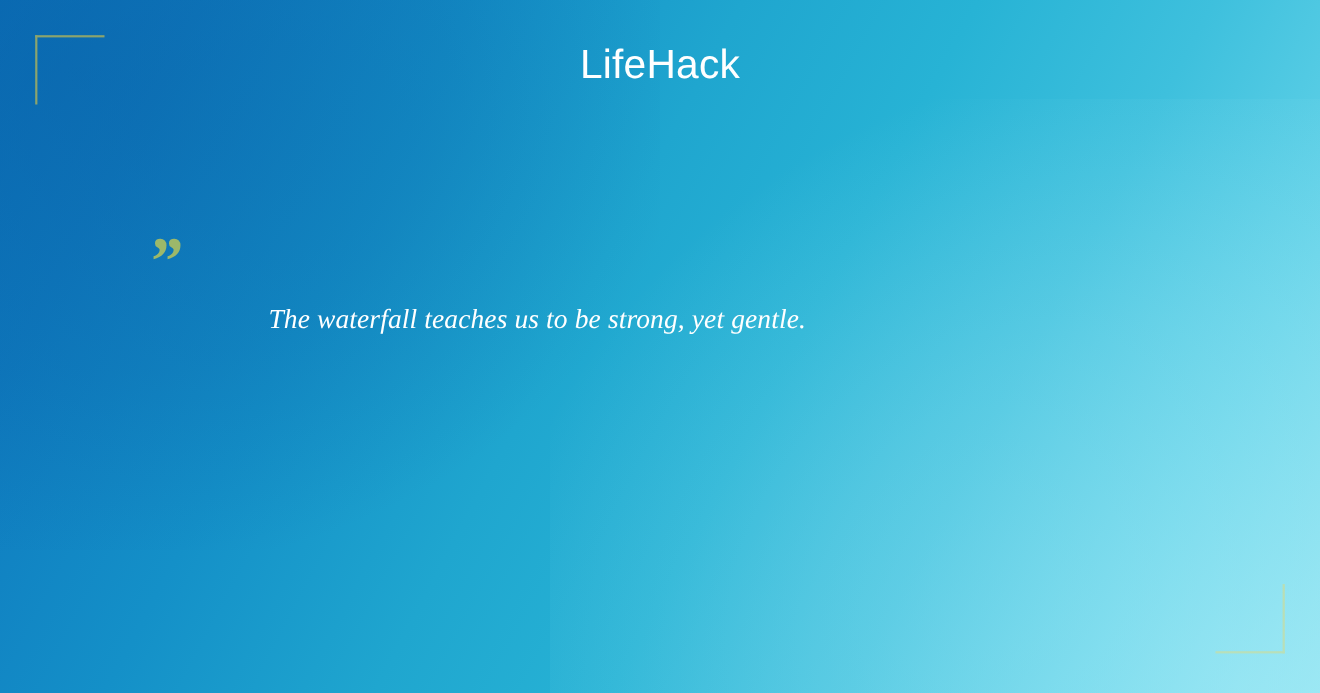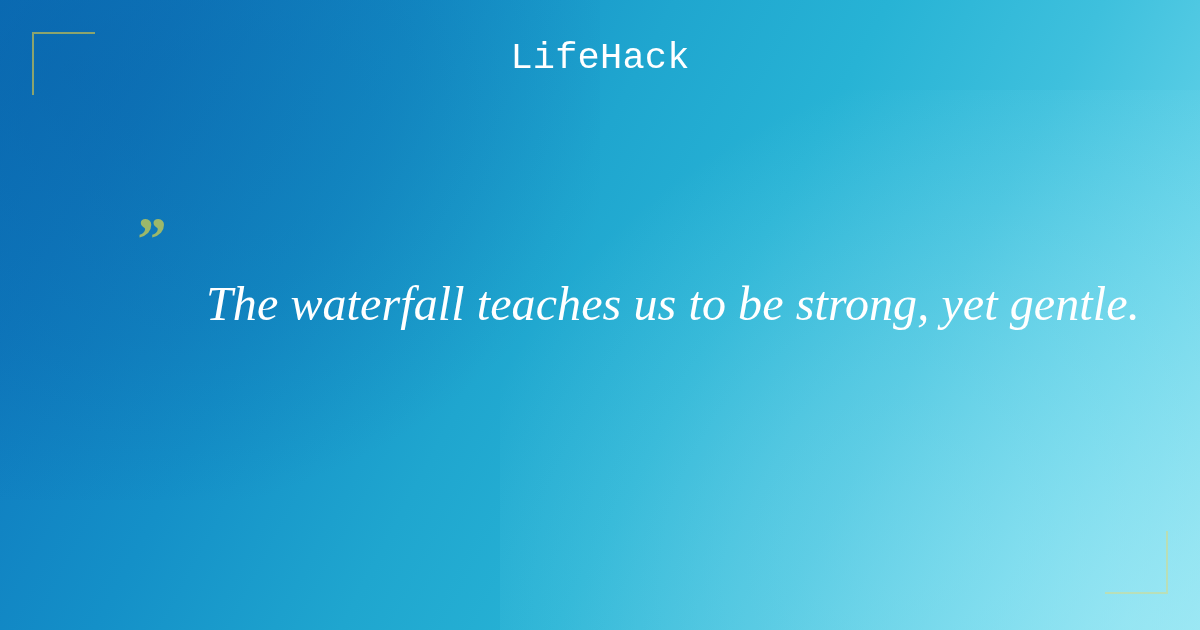--- a/index.html
+++ b/index.html
@@ -85,21 +85,21 @@
   .brand {
     position: absolute;
     top: 40px;
     left: 0;
     width: 100%;
     text-align: center;
     z-index: 4;
   }
   .brand-text {
     display: inline-block;
-    font-family: Liberation Mono, monospace;
+    font-family: Liberation Sans, sans-serif;
     font-size: 37px;
     line-height: 1;
     font-weight: 400;
     color: #ffffff;
     letter-spacing: 0.2px;
   }
 
   
   .quote-block {
     position: absolute;
@@ -116,24 +116,24 @@
     line-height: 0.72;
     color: #9cb86a;
     display: block;
     height: 44px;
     margin-left: 2px;
     user-select: none;
   }
   .quote-text {
     display: block;
     margin-top: 16px;
-    margin-left: 74px;
+    margin-left: 112px;
     font-family: "Liberation Serif", "DejaVu Serif", serif;
     font-style: italic;
-    font-size: 48px;
+    font-size: 25px;
     line-height: 1.18;
     color: #ffffff;
     letter-spacing: 0.1px;
     white-space: nowrap;
   }
 </style>
 </head>
 <body>
 
 <div class="card">

